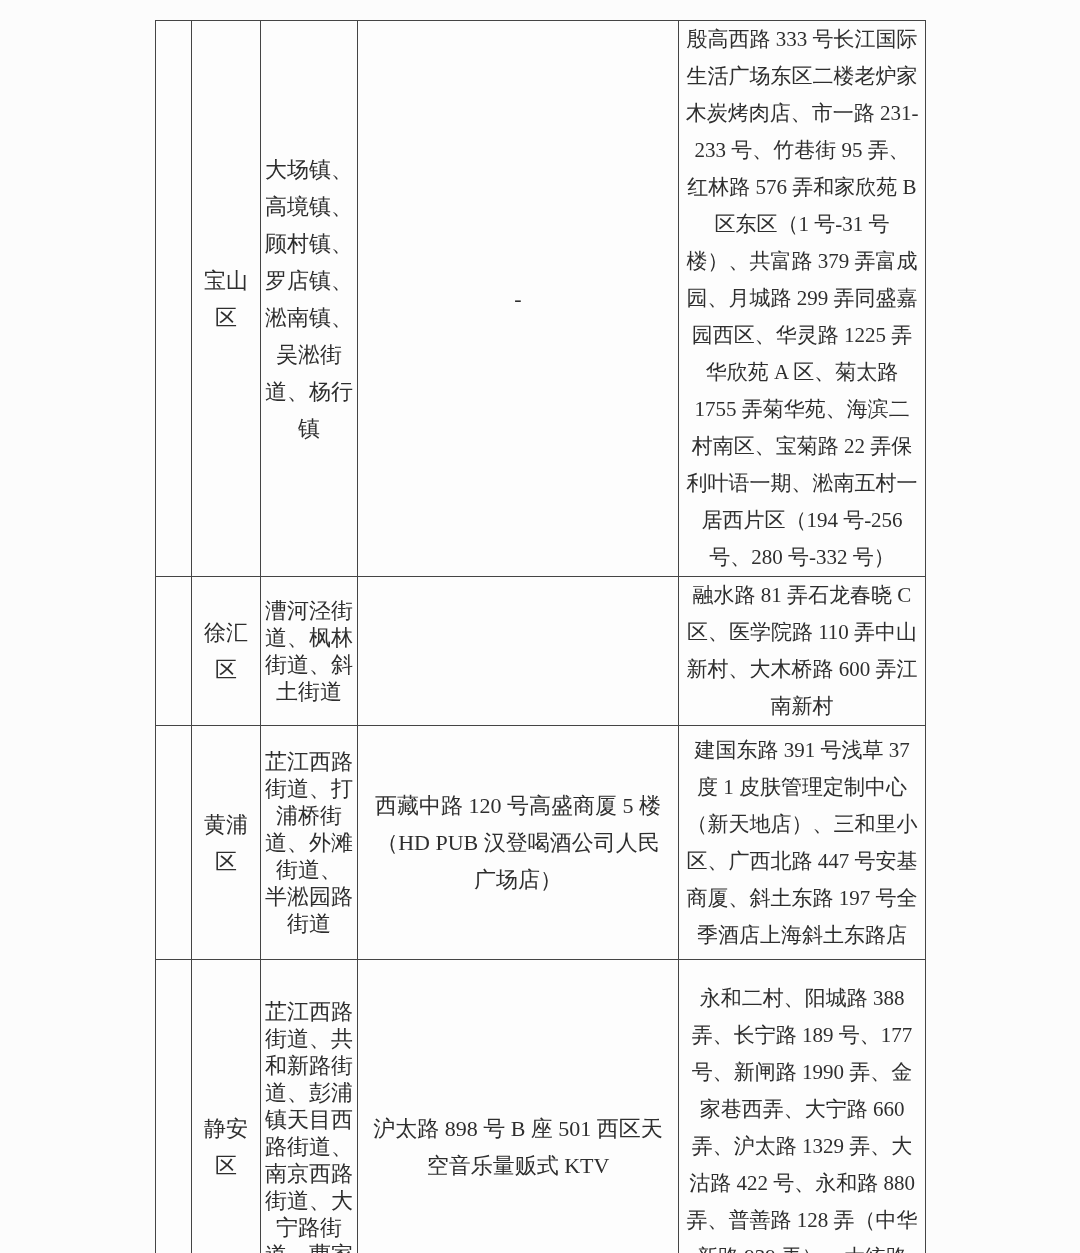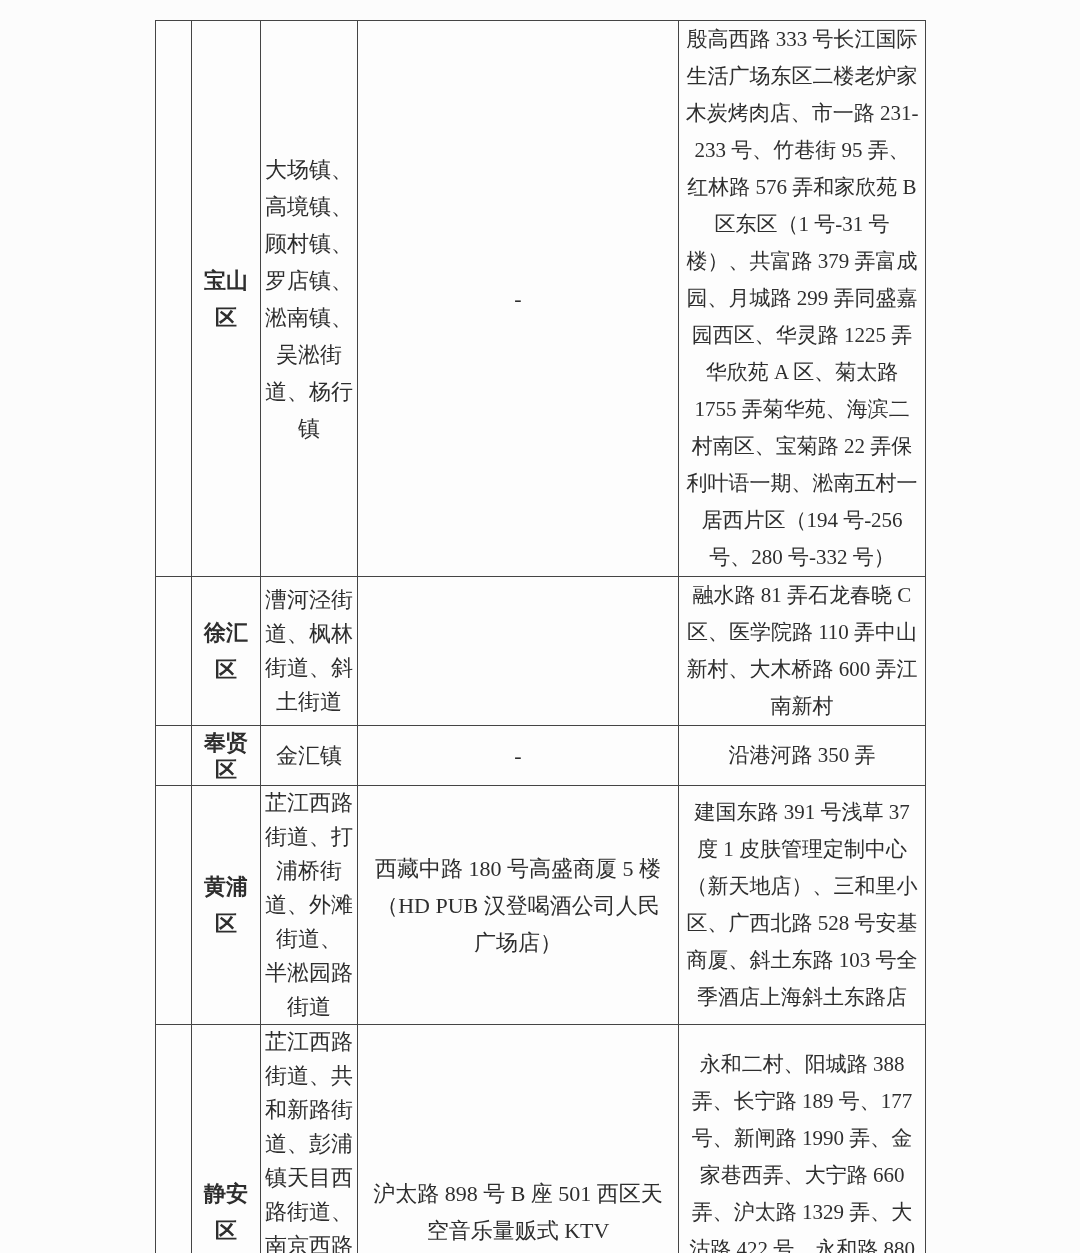--- a/index.html
+++ b/index.html
@@ -22,22 +22,22 @@
   .r1{height:408px;}
   .r2{height:144px;}
   .r3{height:60px;}
   .r4{height:234px;}
   .r5{height:374px;}
   .cell{
     font-size:22px;
     letter-spacing:0px;
   }
   .lh-n{line-height:37px;}   
-  .lh-t{line-height:34px;}   
-  .district{line-height:37px;padding:0 2px;font-weight:bold;}
+  .lh-t{line-height:27px;}   
+  .district{line-height:37px;padding:0 2px;}
   .towns{padding:0 2px;}
   .venue{line-height:37px;padding:0 12px;}
   .locs{font-size:21px;line-height:37px;padding:0 5px;}
   .dash{line-height:20px;}
 </style>
 </head>
 <body>
 
 <table class="doc-table">
   <colgroup>
@@ -74,49 +74,34 @@
       <div class="cell towns lh-t">漕河泾街道、枫林街道、斜土街道</div>
     </td>
     <td>
       <div class="cell dash"></div>
     </td>
     <td>
       <div class="cell locs">融水路 81 弄石龙春晓 C 区、医学院路 110 弄中山新村、大木桥路 600 弄江南新村</div>
     </td>
   </tr>
 
-  <tr class="r3">
-    <td></td>
-    <td>
-      <div class="cell district" style="line-height:27px;">奉贤区</div>
-    </td>
-    <td>
-      <div class="cell towns lh-t">金汇镇</div>
-    </td>
-    <td>
-      <div class="cell dash">-</div>
-    </td>
-    <td>
-      <div class="cell locs">沿港河路 350 弄</div>
-    </td>
-  </tr>
 
   <tr class="r4">
     <td></td>
     <td>
       <div class="cell district">黄浦区</div>
     </td>
     <td>
       <div class="cell towns lh-t">芷江西路街道、打浦桥街道、外滩街道、 半淞园路街道</div>
     </td>
     <td>
-      <div class="cell venue">西藏中路 180 号高盛商厦 5 楼（HD PUB 汉登喝酒公司人民广场店）</div>
+      <div class="cell venue">西藏中路 120 号高盛商厦 5 楼（HD PUB 汉登喝酒公司人民广场店）</div>
     </td>
     <td>
-      <div class="cell locs">建国东路 391 号浅草 37 度 1 皮肤管理定制中心（新天地店）、三和里小区、广西北路 528 号安基商厦、斜土东路 103 号全季酒店上海斜土东路店</div>
+      <div class="cell locs">建国东路 391 号浅草 37 度 1 皮肤管理定制中心（新天地店）、三和里小区、广西北路 447 号安基商厦、斜土东路 197 号全季酒店上海斜土东路店</div>
     </td>
   </tr>
 
   <tr class="r5">
     <td></td>
     <td>
       <div class="cell district">静安区</div>
     </td>
     <td>
       <div class="cell towns lh-t">芷江西路街道、共和新路街道、彭浦镇天目西路街道、南京西路街道、大宁路街道、曹家渡街道</div>

